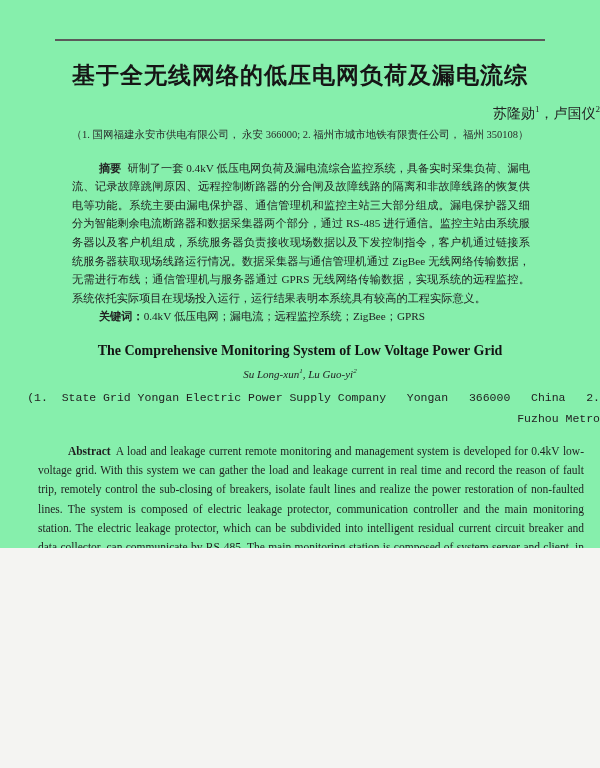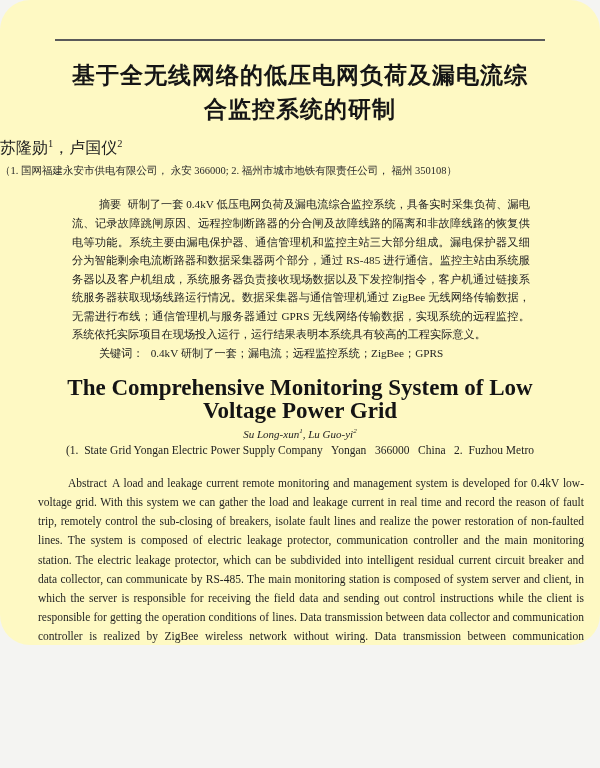--- a/index.html
+++ b/index.html
@@ -3,125 +3,127 @@
 <meta charset="utf-8">
 <style>
   html,body{margin:0;padding:0;}
   body{
     width:600px;height:768px;
     background:#f4f4f2;
     font-family:"Liberation Serif","DejaVu Serif",serif;
     color:#1f1f1f;
   }
   .page{
-    width:600px;height:645px;
-    background:#fef9c3;
+    width:600px;height:548px;
+    background:#86efac;
     overflow:hidden;
     position:relative;
     box-sizing:border-box;
-    border-radius:30px;
   }
   .top-rule{
     margin:39px 55px 0 55px;
     border-top:2px solid #5a5a5a;
     height:0;
   }
   .cn-title{
     margin:17px 45px 0 45px;
     text-align:center;
     font-family:"Liberation Sans","DejaVu Sans",sans-serif;
     font-weight:700;
     font-size:23px;
     line-height:34px;
     color:#161616;
     letter-spacing:1px;
   }
   .cn-authors{
     margin-top:12px;
-    text-align:left;
-    font-size:16px;
+    text-align:right;
+    font-size:14px;
     color:#222;
   }
   .cn-authors sup, .en-authors sup{
     font-size:0.65em;
     vertical-align:super;
   }
   .cn-affil{
     margin-top:5px;
+    text-align:center;
     font-size:10.5px;
     color:#2a2a2a;
   }
   .cn-abstract{
     margin:17px 70px 0 72px;
     font-size:11.2px;
     line-height:18.6px;
     text-align:justify;
     text-indent:2.4em;
     color:#222;
   }
   .label-bold{
-    font-weight:400;
+    font-weight:700;
     margin-right:0.55em;
   }
   .cn-kw,.cn-clc{
     margin:0 70px 0 72px;
     font-size:11.2px;
     line-height:19px;
     text-indent:2.4em;
     color:#222;
   }
-  .cn-kw .label-bold,.cn-clc .label-bold{margin-right:7px;}
+  .cn-kw .label-bold,.cn-clc .label-bold{margin-right:0;}
   .en-title{
     margin:13px 30px 0 30px;
     text-align:center;
     font-weight:700;
-    font-size:23px;
+    font-size:14px;
     line-height:23px;
     color:#141414;
   }
   .en-authors{
     margin-top:5px;
     text-align:center;
     font-style:italic;
     font-size:11px;
     color:#222;
   }
   .en-affil{
-    text-align:center;
+    margin-top:7px;
+    text-align:right;
     font-size:11.5px;
     line-height:21px;
     white-space:pre-wrap;
     color:#222;
+    font-family:Liberation Mono, monospace;
   }
   .en-abstract{
     margin:13px 16px 0 38px;
     font-size:11.5px;
     line-height:19.2px;
     text-align:justify;
     text-indent:2.6em;
     color:#1f1f1f;
   }
   .en-abstract .label-bold{margin-right:0.45em;}
 </style>
 </head>
 <body>
 
 <div class="page">
 
   <div class="top-rule"></div>
 
-  <h1 class="cn-title"><span>基于全无线网络的低压电网负荷及漏电流综</span><br><span>合监控系统的研制</span></h1>
+  <h1 class="cn-title"><span>基于全无线网络的低压电网负荷及漏电流综</span><br></h1>
 
   <div class="cn-authors"><span>苏隆勋</span><sup>1</sup><span>，</span><span>卢国仪</span><sup>2</sup></div>
 
   <div class="cn-affil">（1. 国网福建永安市供电有限公司， 永安 366000; 2. 福州市城市地铁有限责任公司， 福州 350108）</div>
 
   <p class="cn-abstract"><b class="label-bold">摘要</b><span>研制了一套 0.4kV 低压电网负荷及漏电流综合监控系统，具备实时采集负荷、漏电流、记录故障跳闸原因、远程控制断路器的分合闸及故障线路的隔离和非故障线路的恢复供电等功能。系统主要由漏电保护器、通信管理机和监控主站三大部分组成。漏电保护器又细分为智能剩余电流断路器和数据采集器两个部分，通过 RS-485 进行通信。监控主站由系统服务器以及客户机组成，系统服务器负责接收现场数据以及下发控制指令，客户机通过链接系统服务器获取现场线路运行情况。数据采集器与通信管理机通过 ZigBee 无线网络传输数据，无需进行布线；通信管理机与服务器通过 GPRS 无线网络传输数据，实现系统的远程监控。系统依托实际项目在现场投入运行，运行结果表明本系统具有较高的工程实际意义。</span></p>
 
-  <p class="cn-kw"><b class="label-bold">关键词：</b><span>0.4kV 研制了一套；漏电流；远程监控系统；ZigBee；GPRS</span></p>
+  <p class="cn-kw"><b class="label-bold">关键词：</b><span>0.4kV 低压电网；漏电流；远程监控系统；ZigBee；GPRS</span></p>
 
 
   <h2 class="en-title"><span>The Comprehensive Monitoring System of Low Voltage Power Grid</span><br></h2>
 
   <div class="en-authors"><span>Su Long-xun</span><sup>1</sup><span>, </span><span>Lu Guo-yi</span><sup>2</sup></div>
 
   <div class="en-affil"><span>(1.  State Grid Yongan Electric Power Supply Company   Yongan   366000   China   2.  Fuzhou Metro</span><br></div>
 
   <p class="en-abstract"><b class="label-bold">Abstract</b><span>A load and leakage current remote monitoring and management system is developed for 0.4kV low-voltage grid. With this system we can gather the load and leakage current in real time and record the reason of fault trip, remotely control the sub-closing of breakers, isolate fault lines and realize the power restoration of non-faulted lines. The system is composed of electric leakage protector, communication controller and the main monitoring station. The electric leakage protector, which can be subdivided into intelligent residual current circuit breaker and data collector, can communicate by RS-485. The main monitoring station is composed of system server and client, in which the server is responsible for receiving the field data and sending out control instructions while the client is responsible for getting the operation conditions of lines. Data transmission between data collector and communication controller is realized by ZigBee wireless network without wiring. Data transmission between communication controller and server is realized by GPRS wireless network. After months of practical operation on actual projects and with large amounts of monitoring data, this system is proven to be of great significance to engineering practice. Based on the actual project, the system put into operation on the scene and the results show that the system has high practical significance.</span></p>
 

